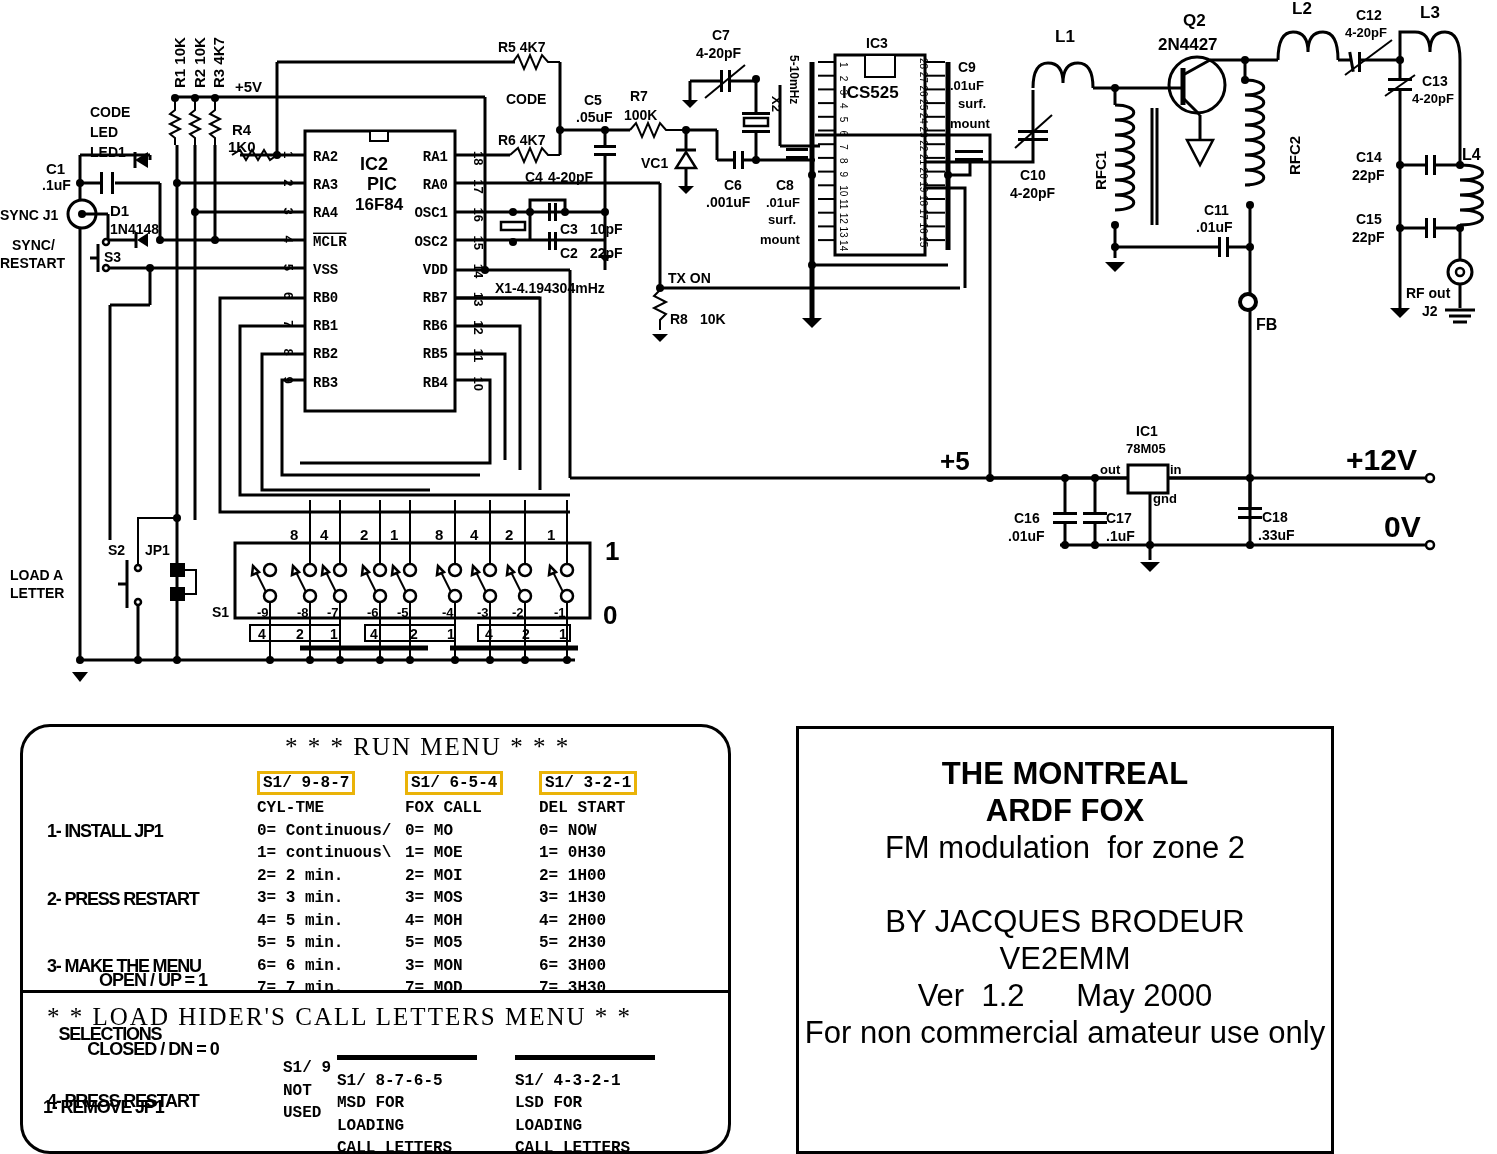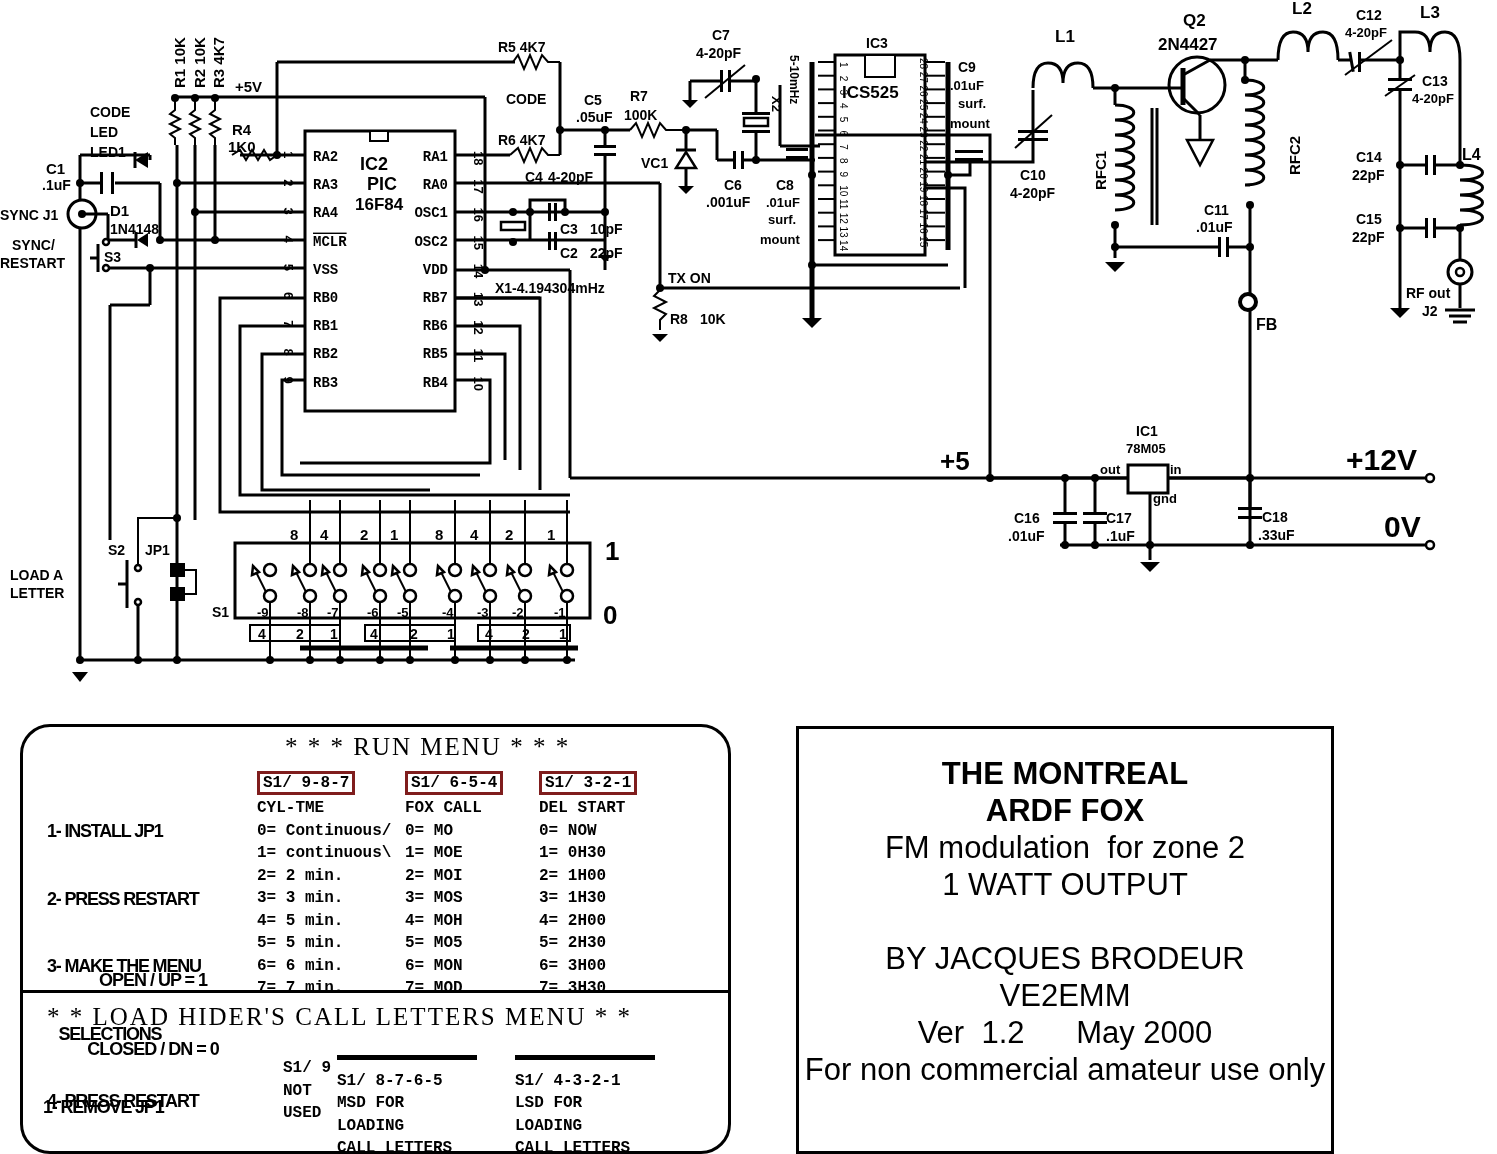--- a/index.html
+++ b/index.html
@@ -15,21 +15,21 @@
   .ring{fill:#fff;stroke:#000;stroke-width:2.5;}
   .box{fill:#fff;stroke:#000;stroke-width:3;}
   
   .panel{position:absolute;border:3px solid #000;background:#fff;box-sizing:border-box;}
   #run-panel{left:20px;top:724px;width:711px;height:430px;border-radius:30px;}
   #run-title{position:absolute;left:262px;top:6px;font-family:"Liberation Serif",serif;font-size:25px;letter-spacing:2px;white-space:pre;}
   .steps{position:absolute;font-family:"Liberation Sans",sans-serif;font-weight:bold;font-size:18px;line-height:22.5px;letter-spacing:-1.2px;white-space:pre;}
   #run-steps{left:24px;top:48px;}
   #open-lbl{position:absolute;left:40px;top:196px;font-weight:bold;font-size:18px;letter-spacing:-1px;white-space:pre;line-height:23px;text-align:center;width:180px;}
   .col{position:absolute;font-family:"Liberation Mono",monospace;font-weight:bold;font-size:16px;line-height:22.5px;white-space:pre;}
-  .colhead{display:inline-block;border:3px solid #7f1d1d;padding:0 3px;line-height:18px;margin-bottom:2px;}
+  .colhead{display:inline-block;border:3px solid #eab308;padding:0 3px;line-height:18px;margin-bottom:2px;}
   #col1{left:234px;top:44px;}
   #col2{left:382px;top:44px;}
   #col3{left:516px;top:44px;}
   #load-divider{position:absolute;left:0;top:263px;width:100%;border-top:3px solid #000;}
   #load-title{position:absolute;left:24px;top:276px;font-family:"Liberation Serif",serif;font-size:25px;letter-spacing:2px;white-space:pre;}
   #load-steps{left:20px;top:324px;}
   #lcol1{left:228px;top:330px;margin-left:32px;}
   #lcol2{left:314px;top:320px;}
   #lcol3{left:492px;top:320px;}
   .ovl{display:inline-block;border-top:5px solid #000;width:140px;height:0;margin-bottom:2px;}
@@ -660,41 +660,40 @@
     <div>3- MAKE THE MENU</div>
     <div>   SELECTIONS</div>
     <div>4- PRESS RESTART</div>
     
   </div>
   <div id="open-lbl">
     <div>OPEN / UP = 1</div>
     <div>CLOSED / DN = 0</div>
   </div>
   <div class="col" id="col1"><div><span class="colhead">S1/ 9-8-7</span></div><div>CYL-TME</div><div>0= Continuous/</div><div>1= continuous\</div><div>2= 2 min.</div><div>3= 3 min.</div><div>4= 5 min.</div><div>5= 5 min.</div><div>6= 6 min.</div><div>7= 7 min.</div></div>
-  <div class="col" id="col2"><div><span class="colhead">S1/ 6-5-4</span></div><div>FOX CALL</div><div>0= MO</div><div>1= MOE</div><div>2= MOI</div><div>3= MOS</div><div>4= MOH</div><div>5= MO5</div><div>6= MON</div><div>7= MOD</div></div>
+  <div class="col" id="col2"><div><span class="colhead">S1/ 6-5-4</span></div><div>FOX CALL</div><div>0= MO</div><div>1= MOE</div><div>2= MOI</div><div>3= MOS</div><div>4= MOH</div><div>5= MO5</div><div>3= MON</div><div>7= MOD</div></div>
   <div class="col" id="col3"><div><span class="colhead">S1/ 3-2-1</span></div><div>DEL START</div><div>0= NOW</div><div>1= 0H30</div><div>2= 1H00</div><div>3= 1H30</div><div>4= 2H00</div><div>5= 2H30</div><div>6= 3H00</div><div>7= 3H30</div></div>
 
   <div id="load-divider"></div>
   <div id="load-title">* * LOAD HIDER'S CALL LETTERS MENU * *</div>
   <div class="steps" id="load-steps">
     <div>1- REMOVE JP1</div>
     
     
     
   </div>
   <div class="col" id="lcol1"><div>S1/ 9</div><div>NOT</div><div>USED</div></div>
   <div class="col" id="lcol2"><div><span class="ovl"></span></div><div>S1/ 8-7-6-5</div><div>MSD FOR</div><div>LOADING</div><div>CALL LETTERS</div></div>
   <div class="col" id="lcol3"><div><span class="ovl"></span></div><div>S1/ 4-3-2-1</div><div>LSD FOR</div><div>LOADING</div><div>CALL LETTERS</div></div>
 </div>
 
 <div class="panel" id="title-panel">
   <div id="title-lines">
     <div class="b">THE MONTREAL</div>
     <div class="b">ARDF FOX</div>
     <div style="white-space:pre">FM modulation  for zone 2</div>
-    <div>1 WATT OUTPUT</div>
     <div style="height:37px"></div>
     <div>BY JACQUES BRODEUR</div>
     <div>VE2EMM</div>
     <div style="white-space:pre">Ver  1.2      May 2000</div>
     <div>For non commercial amateur use only</div>
   </div>
 </div>
 
 </body></html>

